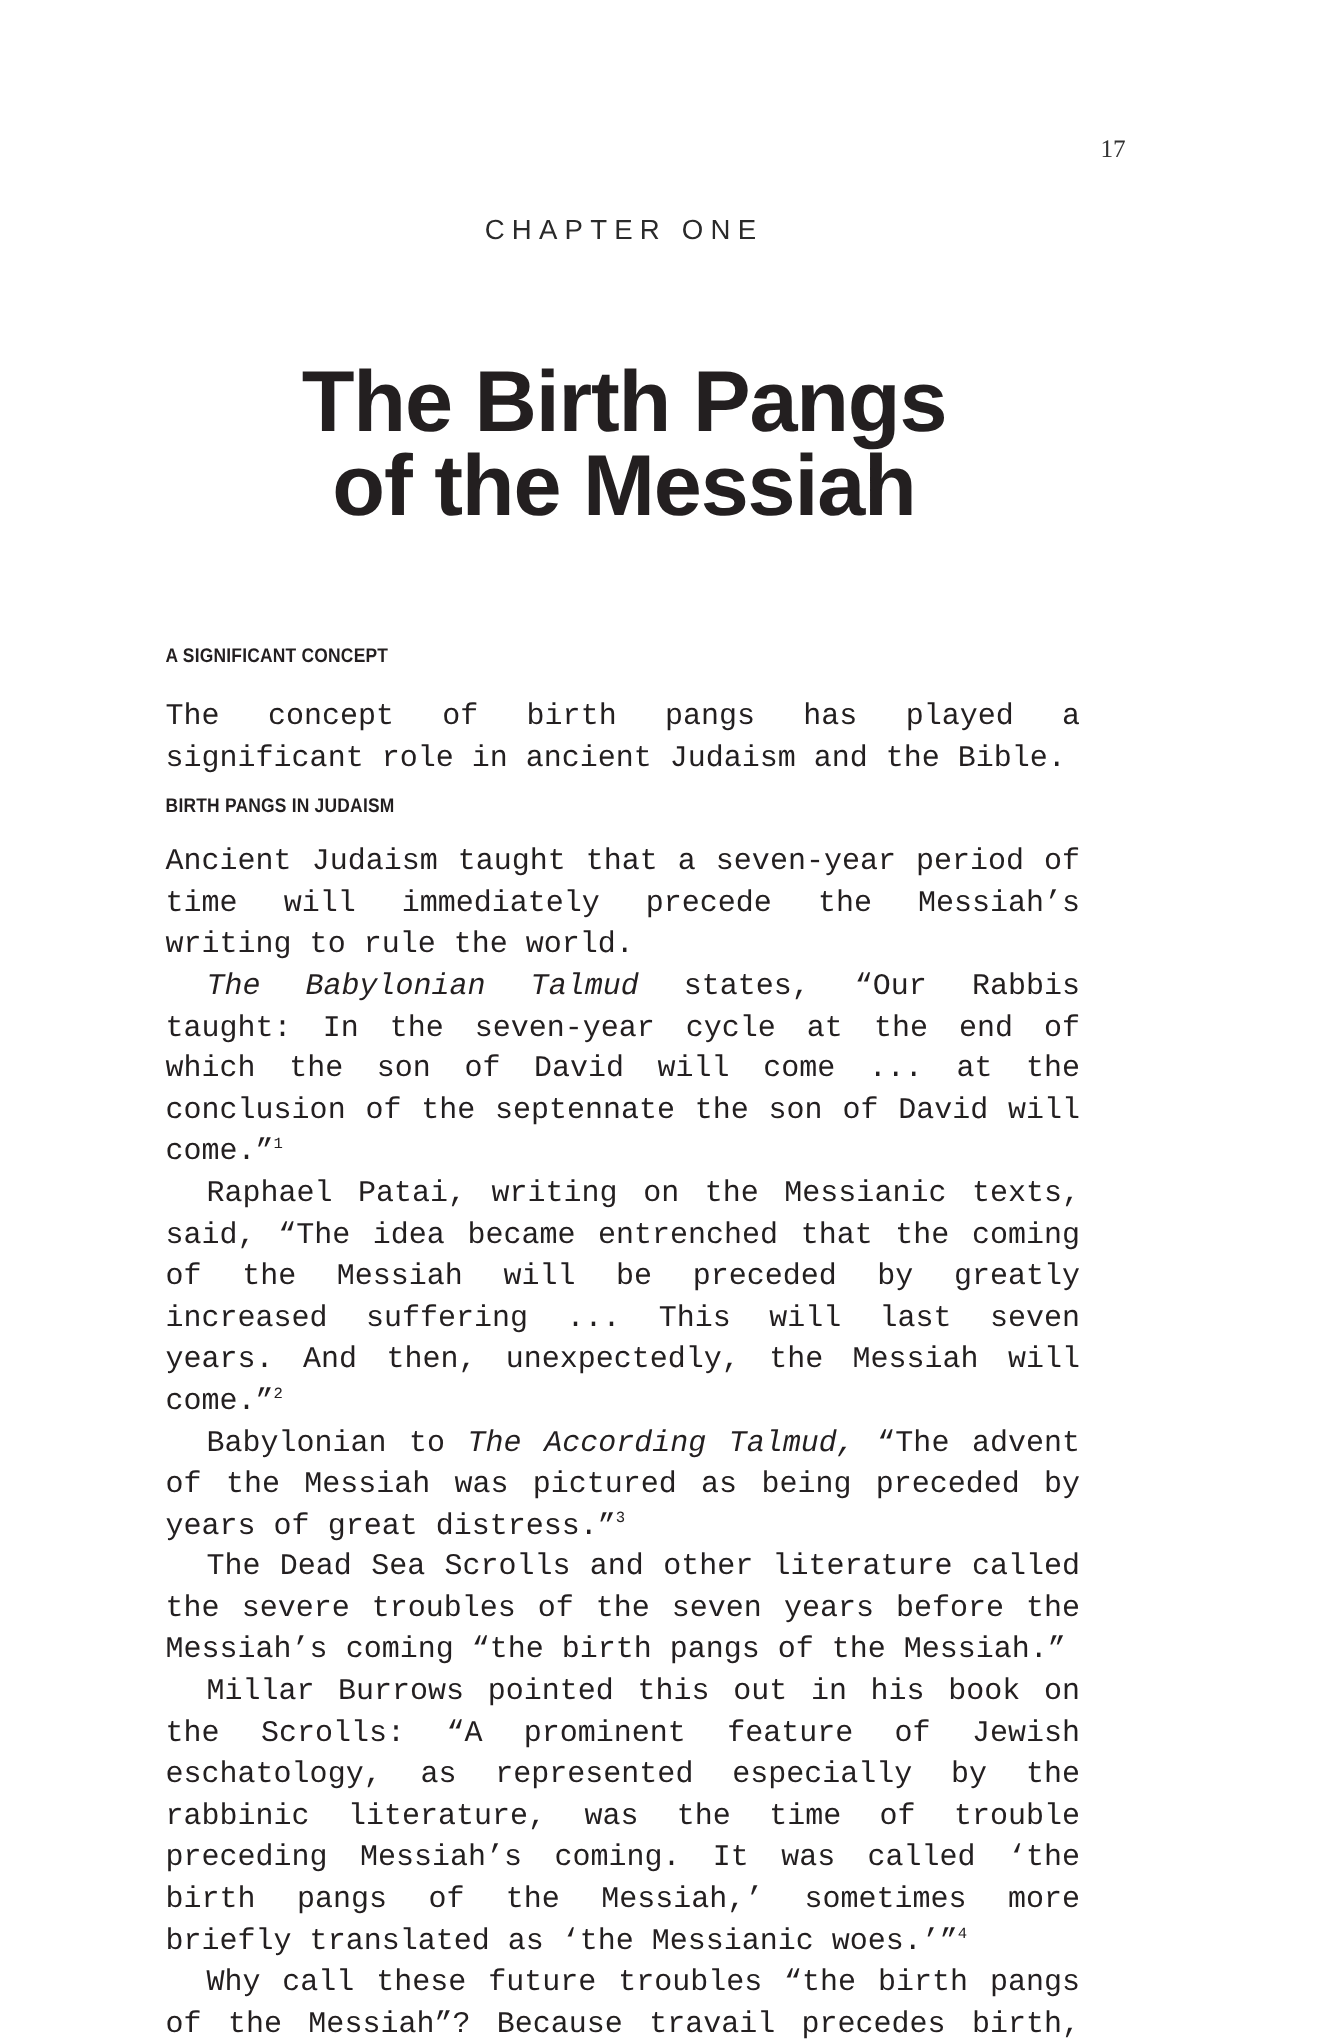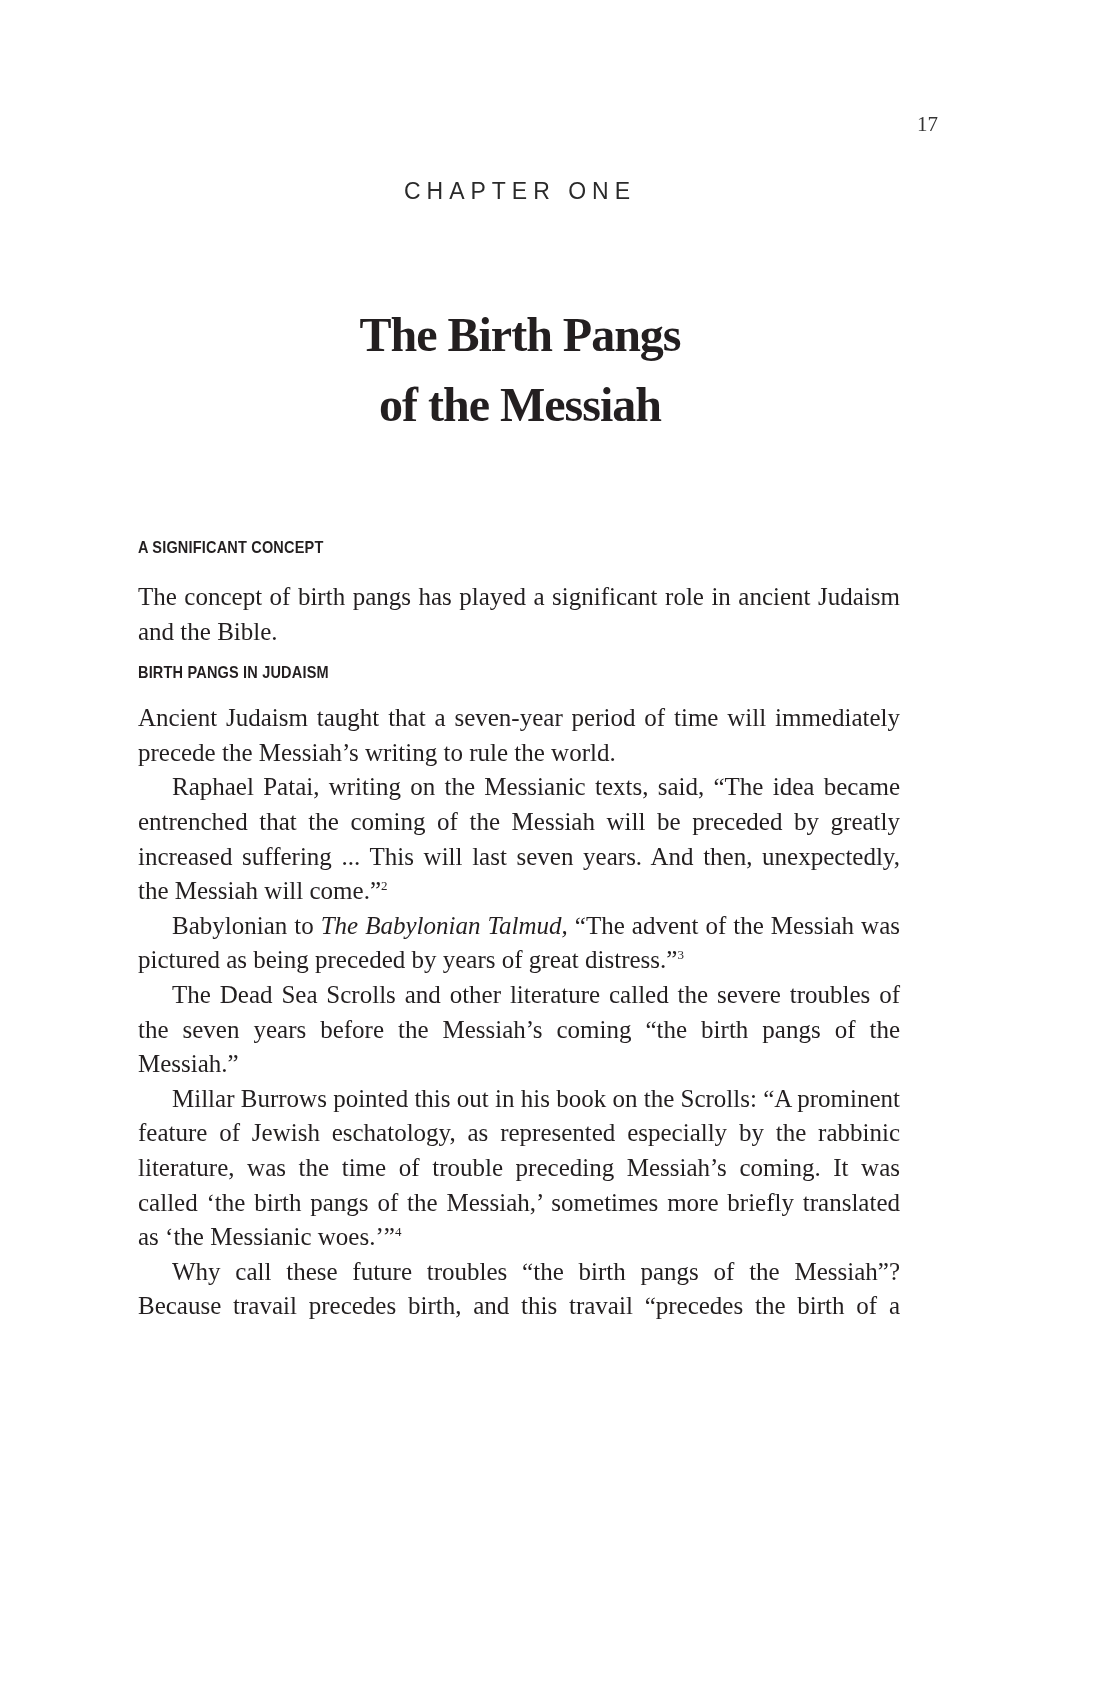--- a/index.html
+++ b/index.html
@@ -3,27 +3,27 @@
 <meta charset="utf-8">
 <style>
   html, body { margin: 0; padding: 0; background: #ffffff; }
   body { width: 1100px; height: 1700px; position: relative; overflow: hidden; color: #231f20; }
   .page { position: absolute; left: 0; top: 0; width: 1100px; height: 1700px; background: #ffffff; }
   .page-number { position: absolute; top: 112px; left: 898px; width: 40px; text-align: right;
     font-family: "Liberation Serif", serif; font-size: 21px; color: #333; }
   .chapter-label { position: absolute; top: 178px; left: 0; width: 1040px; text-align: center;
     font-family: "Liberation Sans", sans-serif; font-size: 23px; letter-spacing: 6px; color: #2a2a2a; }
   .chapter-title { position: absolute; top: 300px; left: 0; width: 1040px; text-align: center;
-    font-family: Liberation Serif, serif; font-weight: bold; font-size: 48px; line-height: 70px; color: #231f20; letter-spacing: -1px; }
+    font-family: Liberation Sans, sans-serif; font-weight: bold; font-size: 72px; line-height: 70px; color: #231f20; letter-spacing: -1px; }
   .content { position: absolute; left: 138px; top: 538px; width: 762px; }
   .section-heading { font-family: "Liberation Sans", sans-serif; font-weight: bold; font-size: 16.5px;
     letter-spacing: 0.2px; color: #231f20; text-transform: uppercase; transform: scaleX(0.88); transform-origin: left; white-space: nowrap; }
   .h1 { margin: 0 0 20px 0; height: 22px; }
   .h2 { margin: 14px 0 16px 0; height: 22px; }
-  p.body { margin: 0; font-family: Liberation Serif, serif; font-size: 25px; line-height: 34.6px;
+  p.body { margin: 0; font-family: Liberation Mono, monospace; font-size: 25px; line-height: 34.6px;
     text-align: justify; color: #231f20; }
   p.indent { text-indent: 34px; }
   sup.fn { font-size: 13px; line-height: 0; vertical-align: super; }
   em { font-style: italic; }
 </style>
 </head>
 <body>
 
 <div class="page">
   <div class="page-number">17</div>
@@ -34,24 +34,25 @@
   </div>
 
   <div class="content">
     <div class="section-heading h1">A SIGNIFICANT CONCEPT</div>
     <p class="body">The concept of birth pangs has played a significant role in ancient Judaism and the Bible.</p>
 
     <div class="section-heading h2">BIRTH PANGS IN JUDAISM</div>
 
     <p class="body">Ancient Judaism taught that a seven-year period of time will immediately precede the Messiah’s writing to rule the world.</p>
 
+    <p class="body indent"><em>The Babylonian Talmud</em><span> states, “Our Rabbis taught: In the seven-year cycle at the end of which the son of David will come ... at the conclusion of the septennate the son of David will come.”</span><sup class="fn">1</sup></p>
 
     <p class="body indent"><span>Raphael Patai, writing on the Messianic texts, said, “The idea became entrenched that the coming of the Messiah will be preceded by greatly increased suffering ... This will last seven years. And then, unexpectedly, the Messiah will come.”</span><sup class="fn">2</sup></p>
 
-    <p class="body indent"><span>Babylonian to </span><em>The Babylonian Talmud,</em><span> “The advent of the Messiah was pictured as being preceded by years of great distress.”</span><sup class="fn">3</sup></p>
+    <p class="body indent"><span>Babylonian to </span><em>The According Talmud,</em><span> “The advent of the Messiah was pictured as being preceded by years of great distress.”</span><sup class="fn">3</sup></p>
 
     <p class="body indent">The Dead Sea Scrolls and other literature called the severe troubles of the seven years before the Messiah’s coming “the birth pangs of the Messiah.”</p>
 
     <p class="body indent"><span>Millar Burrows pointed this out in his book on the Scrolls: “A prominent feature of Jewish eschatology, as represented especially by the rabbinic literature, was the time of trouble preceding Messiah’s coming. It was called ‘the birth pangs of the Messiah,’ sometimes more briefly translated as ‘the Messianic woes.’”</span><sup class="fn">4</sup></p>
 
     <p class="body indent" style="text-align-last: justify;">Why call these future troubles “the birth pangs of the Messiah”? Because travail precedes birth, and this travail “precedes the birth of a</p>
   </div>
 </div>
 
 </body></html>

